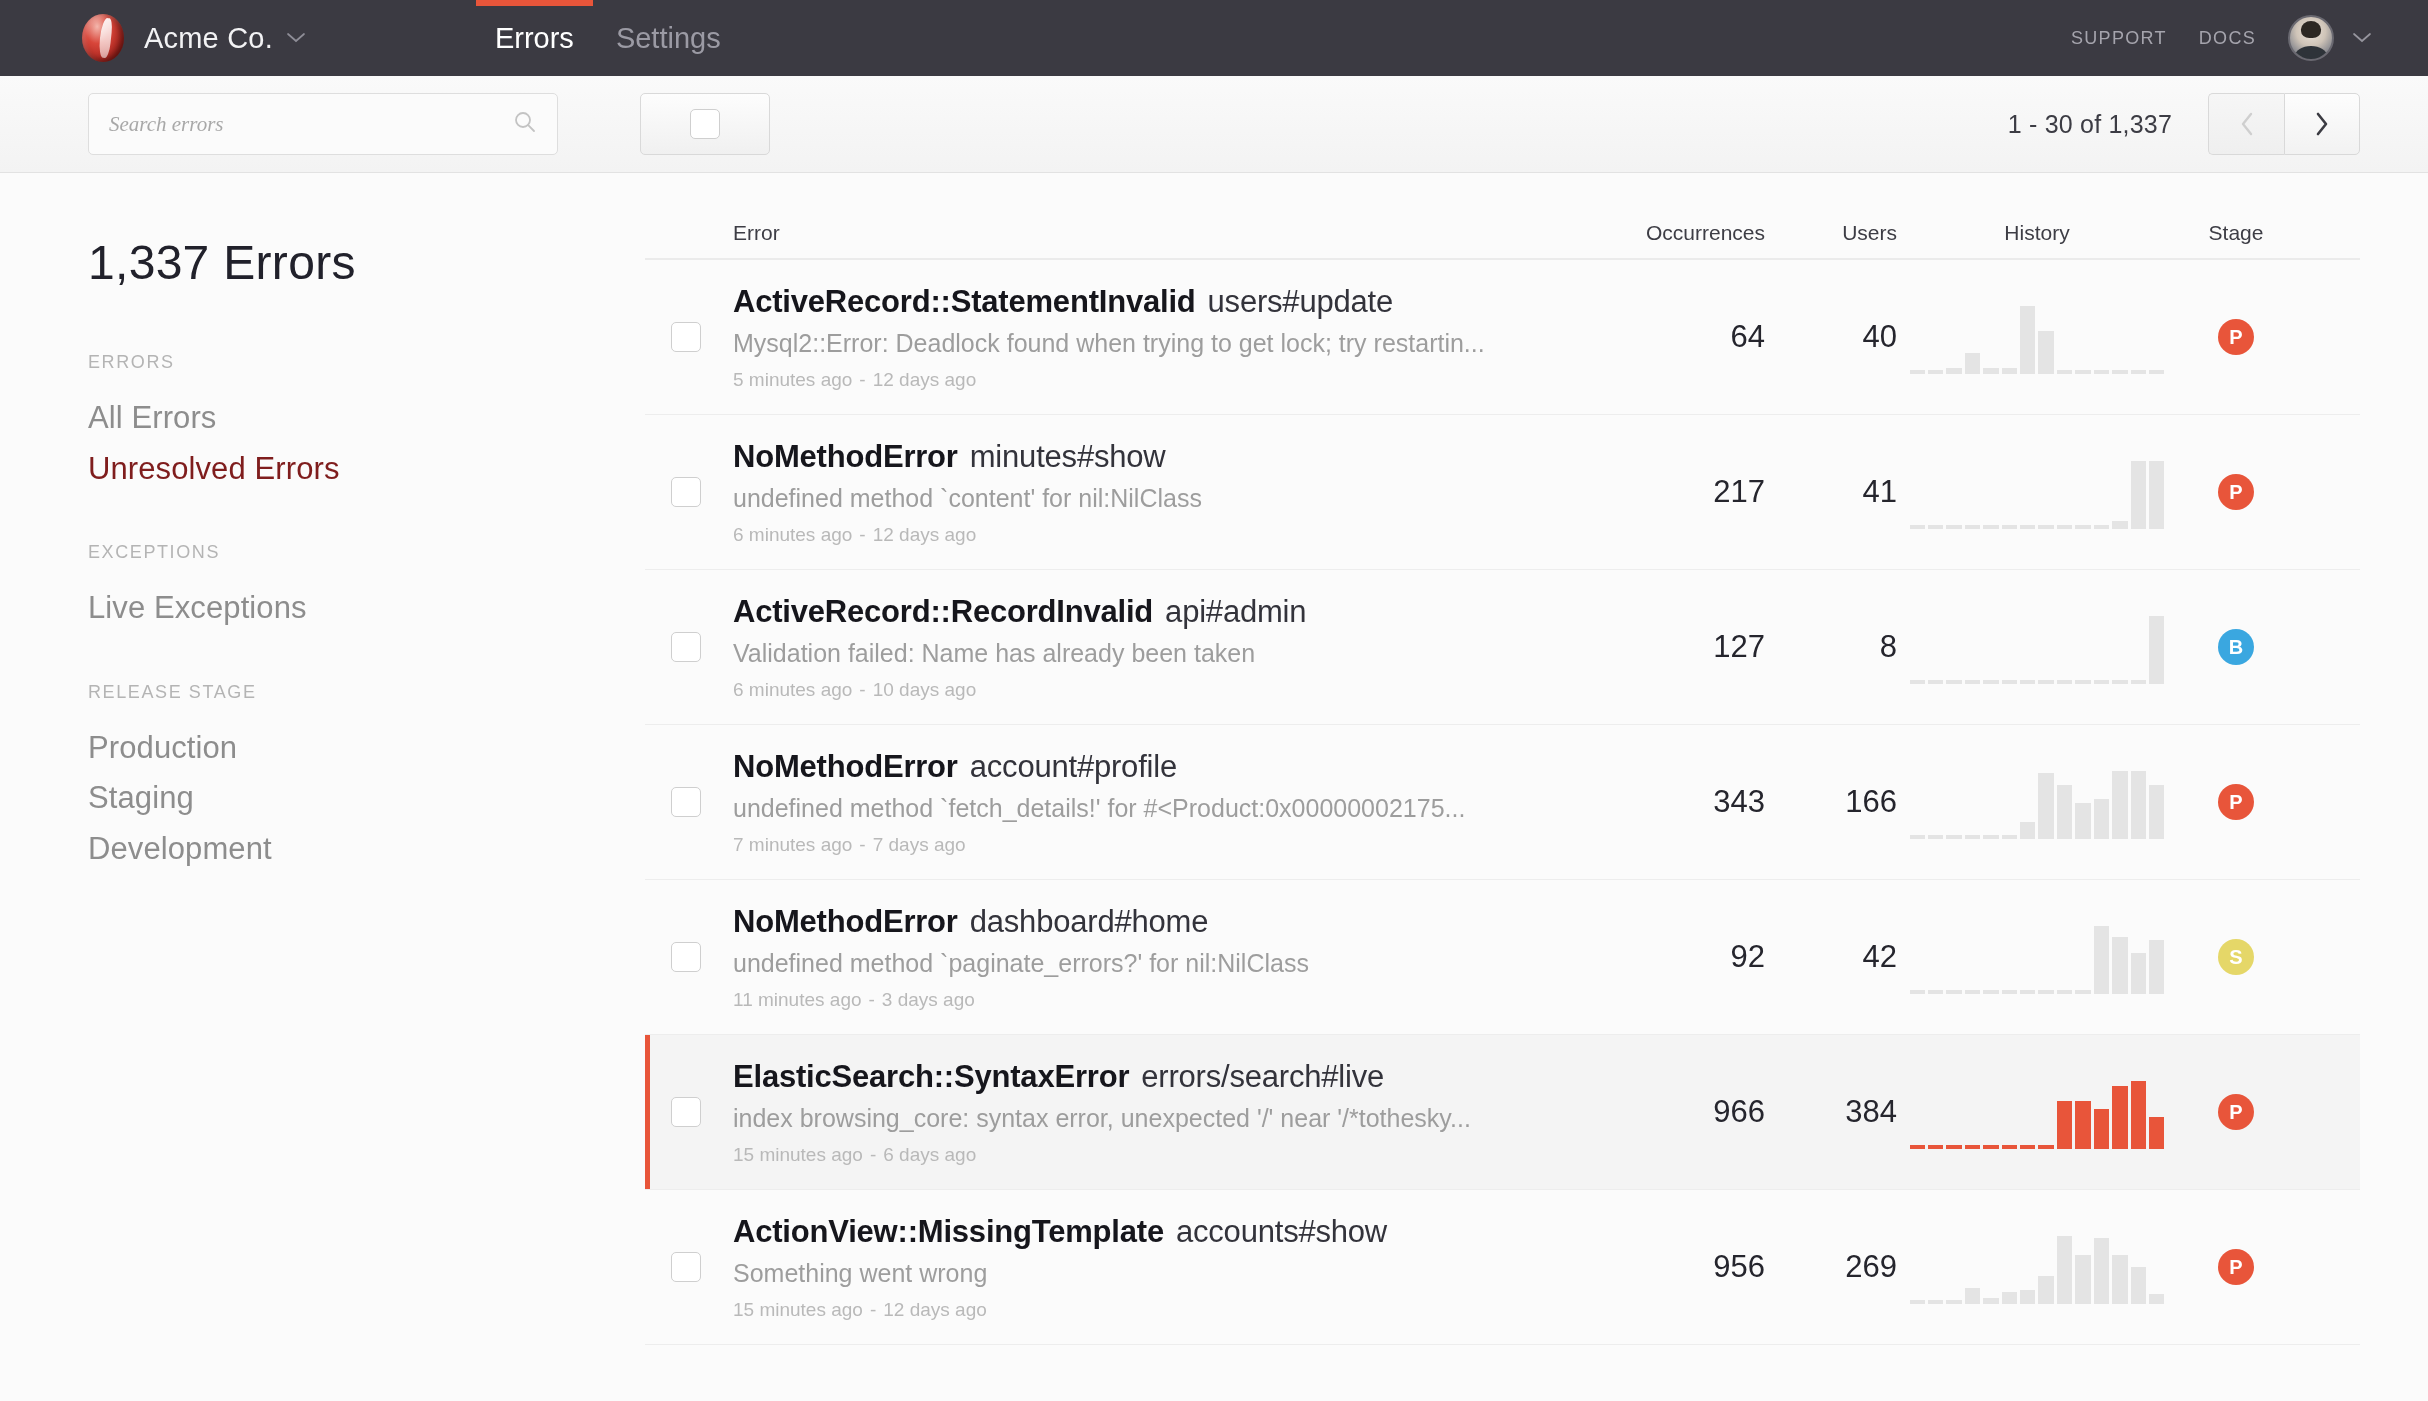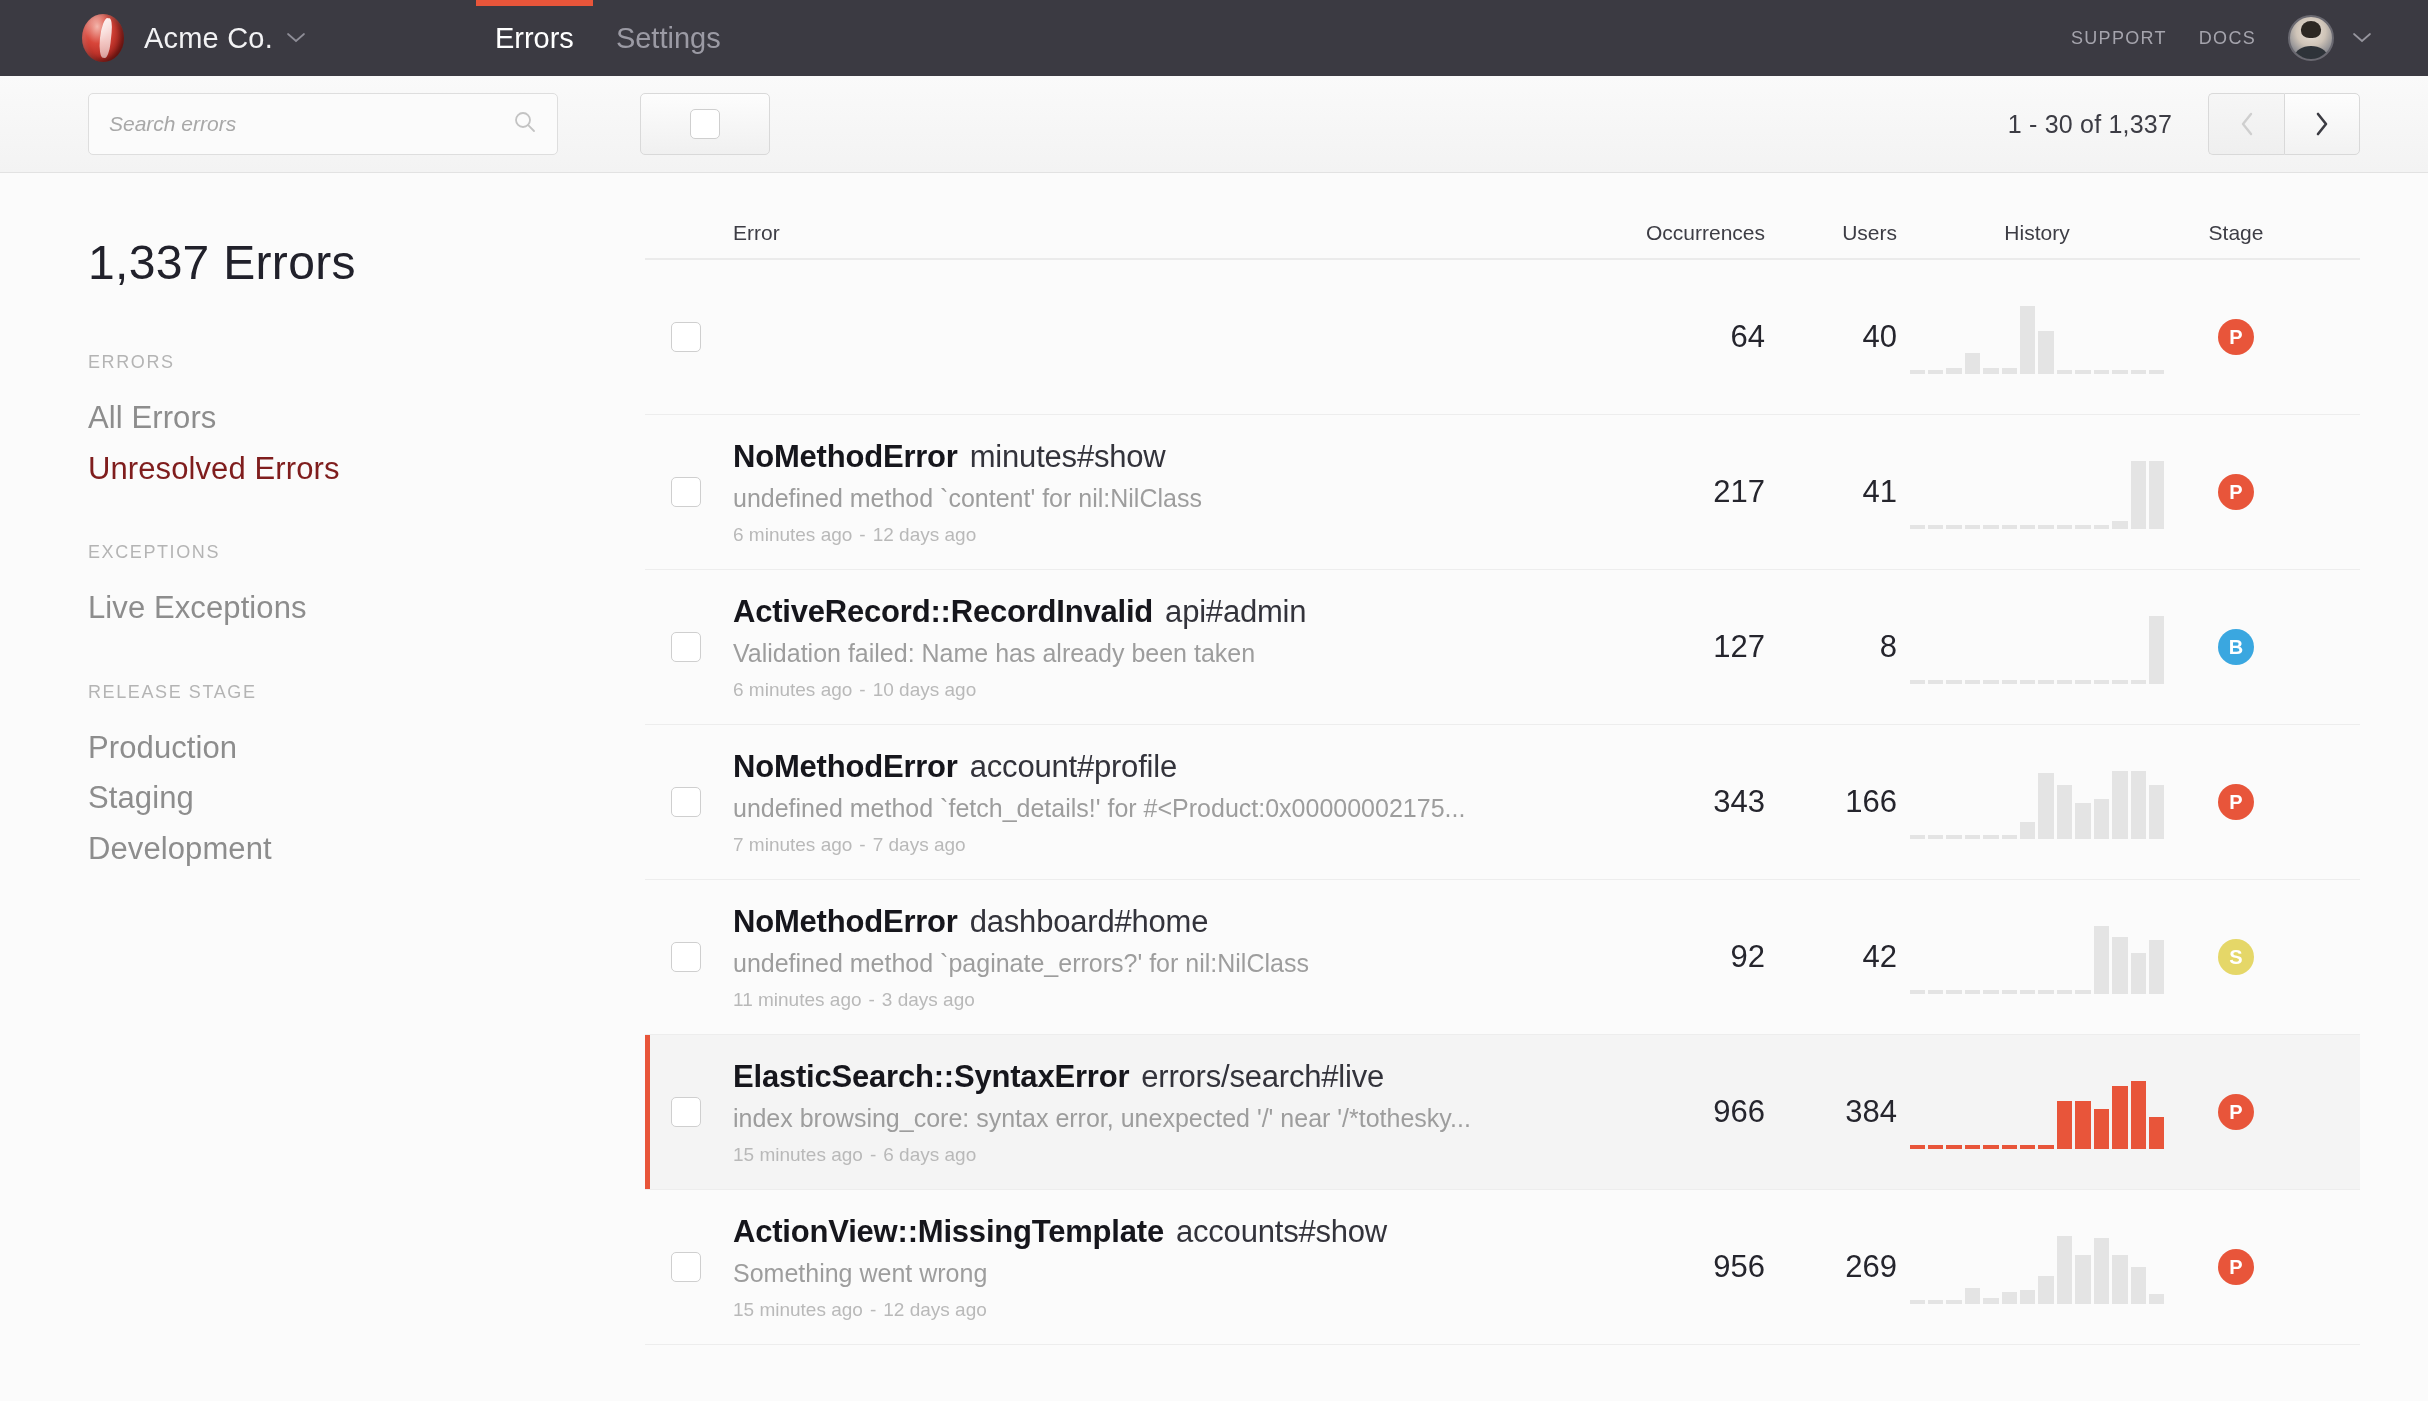--- a/index.html
+++ b/index.html
@@ -86,21 +86,21 @@
     display: flex; align-items: center;
     position: relative;
   }
   .search-wrap {
     margin-left: 88px; width: 470px; height: 62px;
     background: #fbfbfb; border: 1px solid #dedede; border-radius: 5px;
     display: flex; align-items: center; position: relative;
   }
   .search-input {
     border: none; outline: none; background: transparent;
-    font-family: Liberation Sans, sans-serif;
+    font-family: Liberation Serif, serif;
     font-size: 21px; font-style: italic; color: #6c6c6c;
     padding-left: 20px; width: 100%; height: 100%;
   }
   .search-input::placeholder { color: #a8a8a8; font-style: italic; }
   .search-icon {
     position: absolute; right: 20px; top: 50%; transform: translateY(-50%);
     color: #c3c3c3;
   }
 
   .selectall-btn {
@@ -306,20 +306,25 @@
       <div class="th th-error">Error</div>
       <div class="th th-occ">Occurrences</div>
       <div class="th th-users">Users</div>
       <div class="th th-hist">History</div>
       <div class="th th-stage">Stage</div>
     </div>
     <div id="rows-container">
         <div class="row">
           <div class="cell-error">
             <div class="row-check"></div>
+            <div class="err-text">
+              <div class="err-title"><span class="cls">ActiveRecord::StatementInvalid</span><span class="ctx">users#update</span></div>
+              <div class="err-msg">Mysql2::Error: Deadlock found when trying to get lock; try restartin...</div>
+              <div class="err-time"><span>5 minutes ago</span><span class="sep">-</span><span>12 days ago</span></div>
+            </div>
           </div>
           <div class="cell-occ">64</div>
           <div class="cell-users">40</div>
           <div class="cell-hist">
             <div class="spark">
               <div class="bar" style="height: 4px;"></div>
               <div class="bar" style="height: 4px;"></div>
               <div class="bar" style="height: 6px;"></div>
               <div class="bar" style="height: 21px;"></div>
               <div class="bar" style="height: 6px;"></div>

